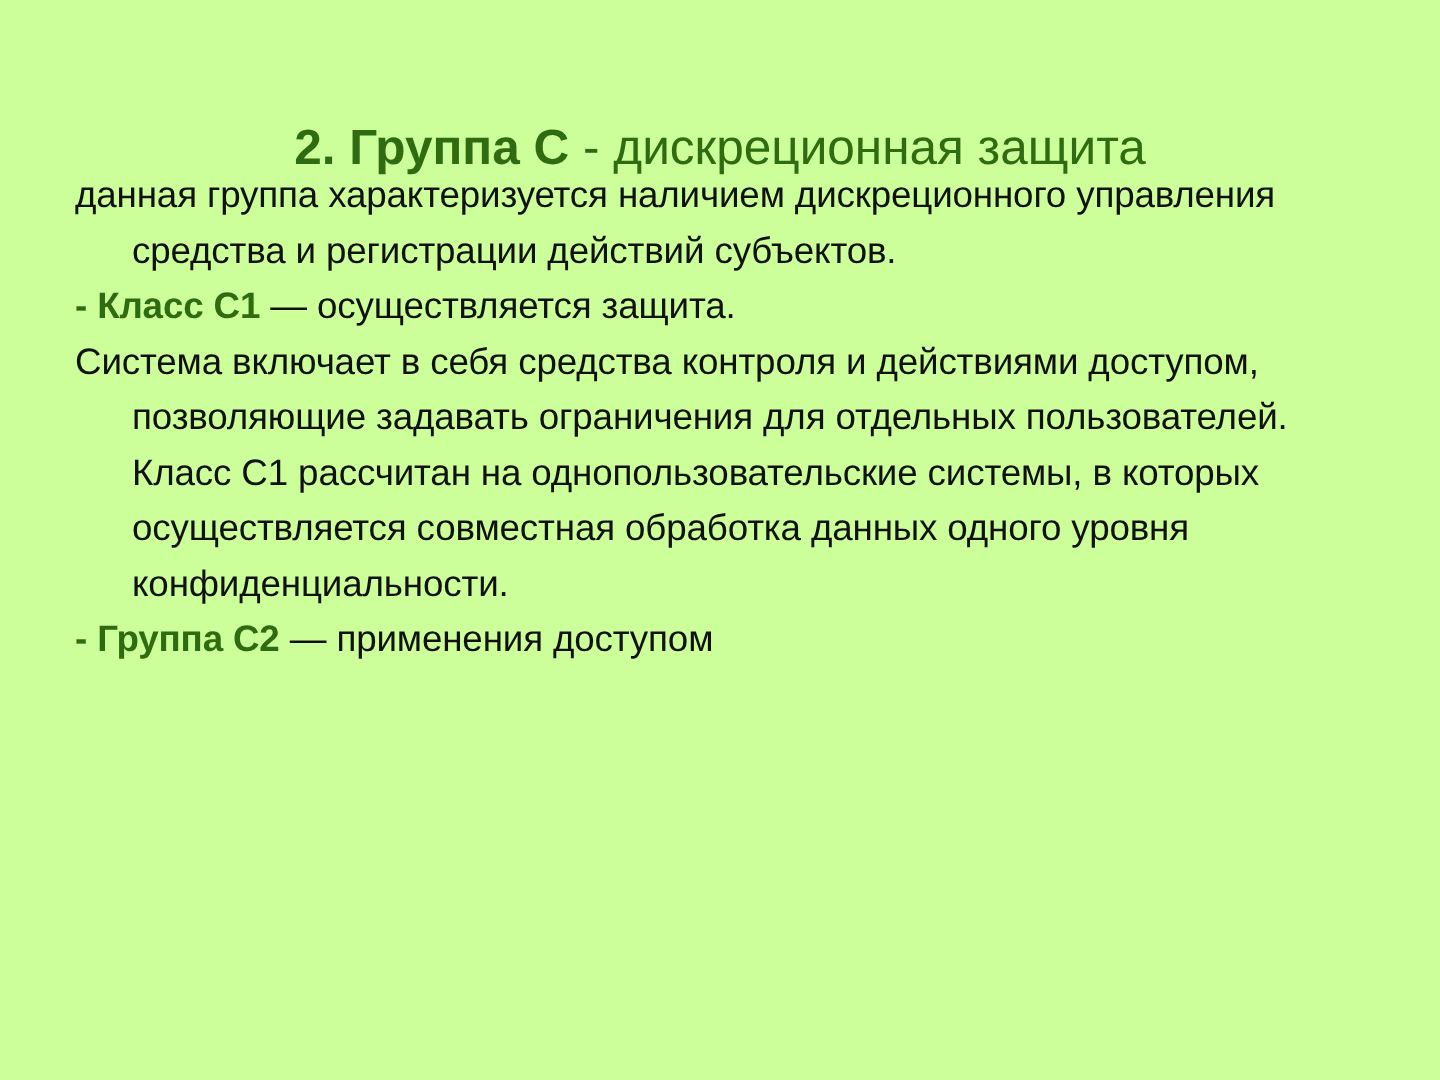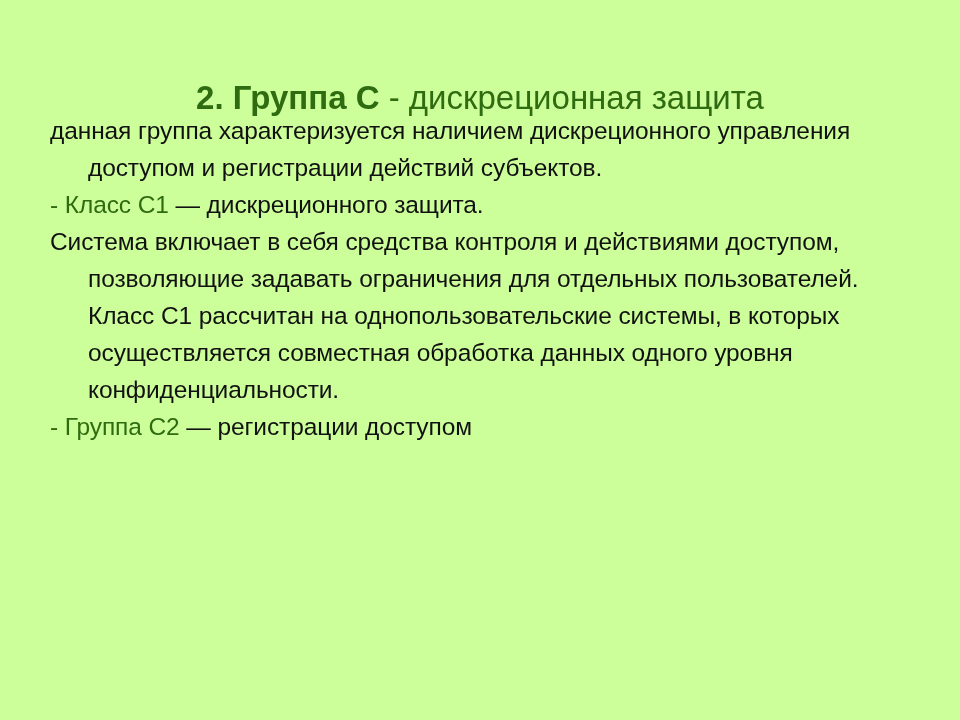--- a/index.html
+++ b/index.html
@@ -51,38 +51,38 @@
     margin: 0 0 0 0;
     padding-left: 38px;
     text-indent: -38px;
     letter-spacing: -0.1px;
   }
   .para.lead {
     
   }
   .para .cls-label {
     color: #2f6b10;
-    font-weight: normal;
+    font-weight: bold;
   }
 </style>
 </head>
 <body>
 
 <div class="slide">
 
   <h1 class="slide-title">
     <span class="t-strong">2. Группа C</span><span class="t-rest"> - дискреционная защита</span>
   </h1>
 
   <div class="body-block">
 
-    <p class="para lead"><span class="cls-label"></span><span>данная группа характеризуется наличием дискреционного управления доступом и регистрации действий субъектов.</span></p>
+    <p class="para lead"><span class="cls-label"></span><span>данная группа характеризуется наличием дискреционного управления средства и регистрации действий субъектов.</span></p>
 
-    <p class="para"><span class="cls-label">- Класс C1</span><span> — дискреционного защита.</span></p>
+    <p class="para"><span class="cls-label">- Класс C1</span><span> — осуществляется защита.</span></p>
 
     <p class="para"><span class="cls-label"></span><span>Система включает в себя средства контроля и действиями доступом, позволяющие задавать ограничения для отдельных пользователей. Класс C1 рассчитан на однопользовательские системы, в которых осуществляется совместная обработка данных одного уровня конфиденциальности.</span></p>
 
-    <p class="para"><span class="cls-label">- Группа C2</span><span> — регистрации доступом</span></p>
+    <p class="para"><span class="cls-label">- Группа C2</span><span> — применения доступом</span></p>
 
 
   </div>
 
 </div>
 
 </body></html>

